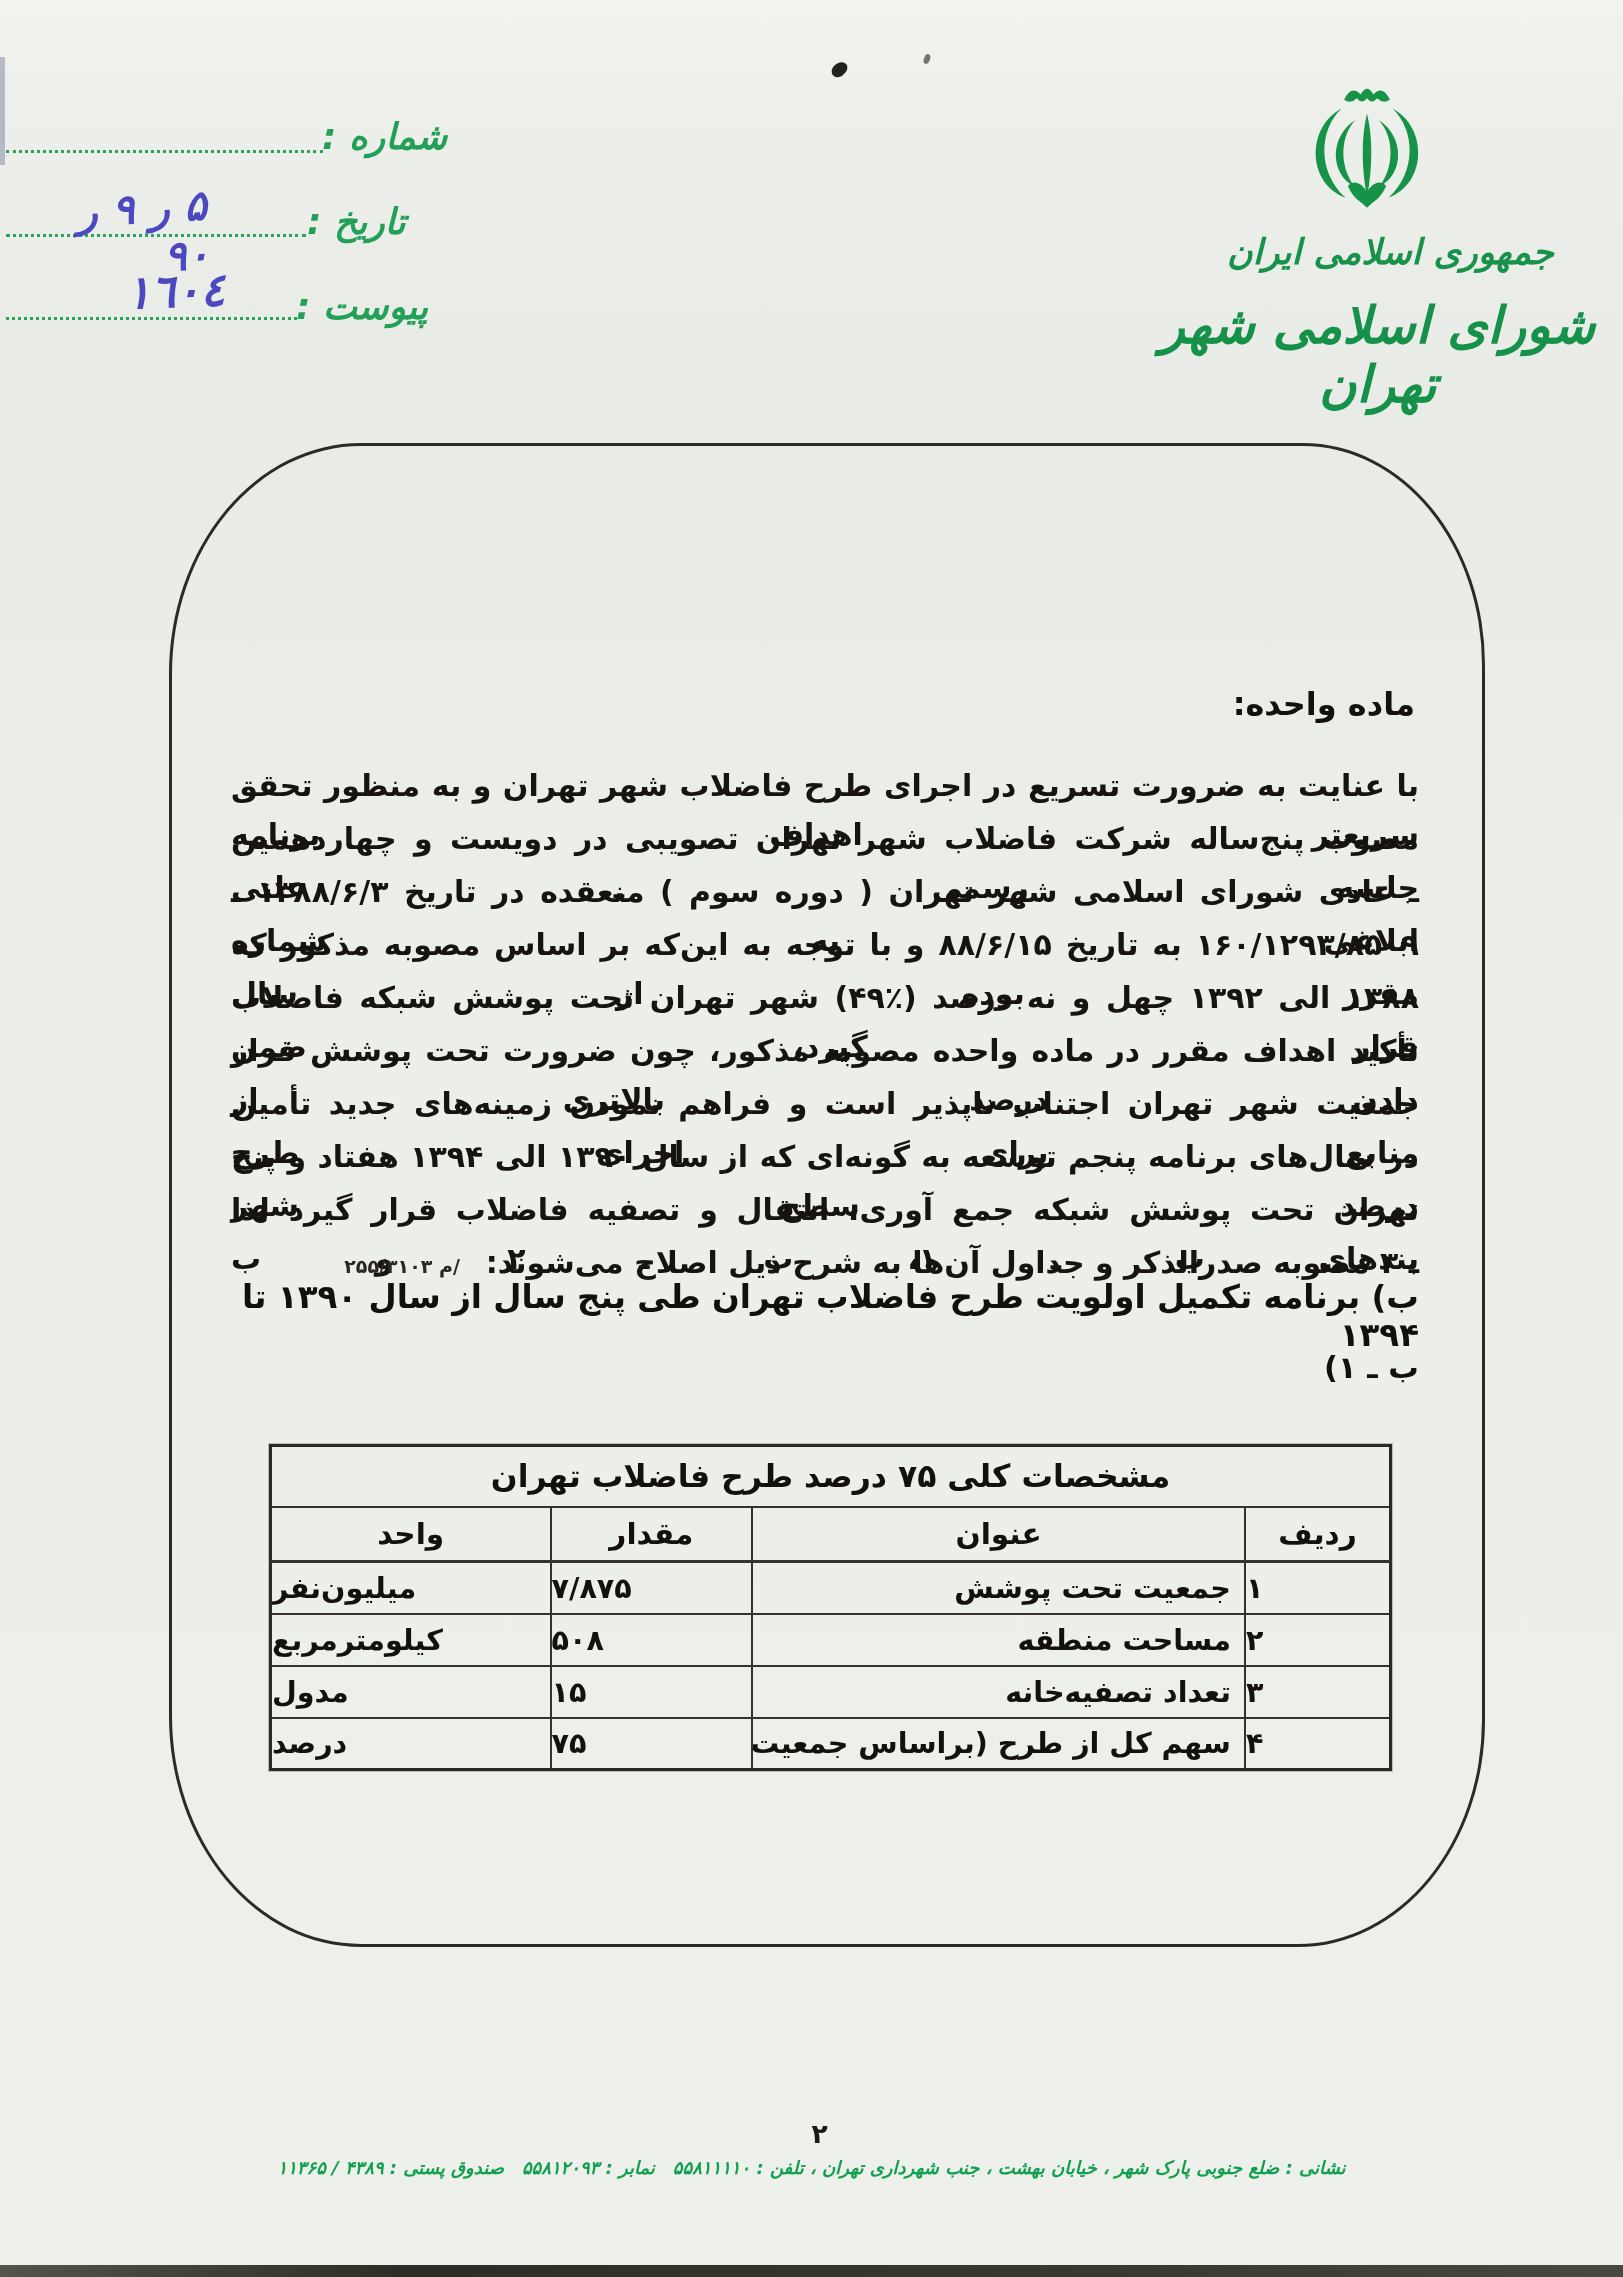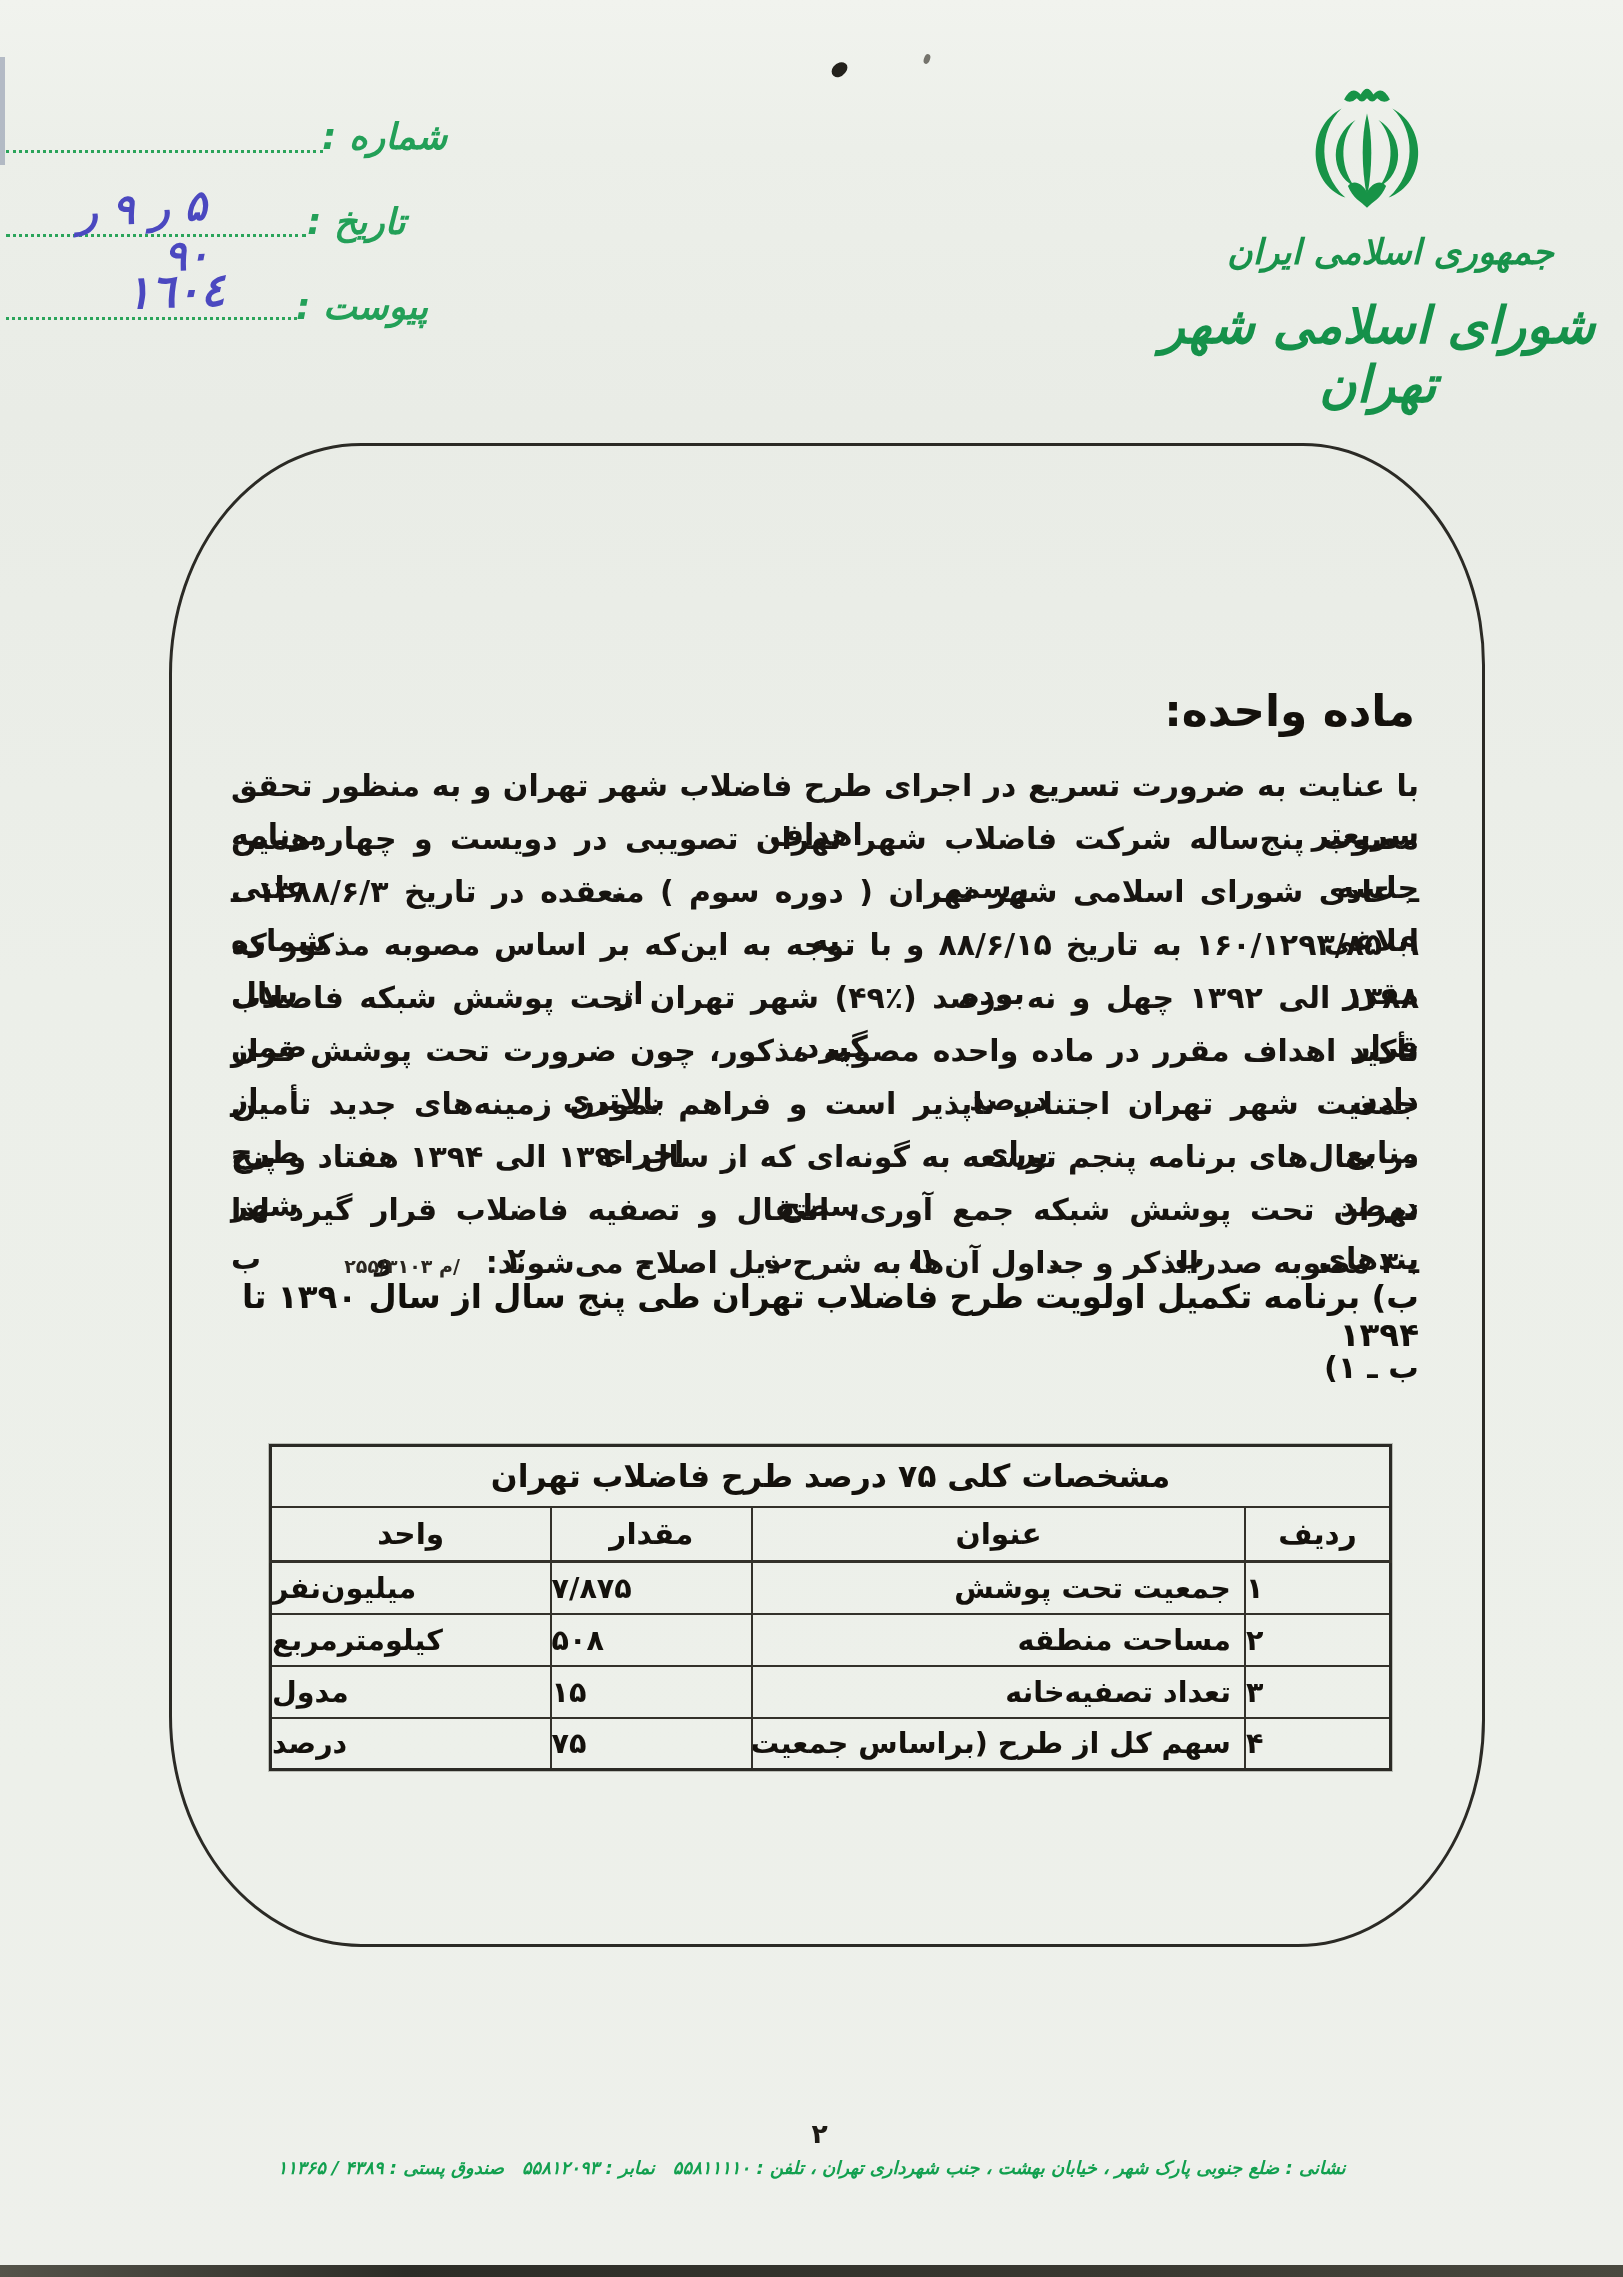--- a/index.html
+++ b/index.html
@@ -31,21 +31,21 @@
   
   .emblem { position:absolute; left:1302px; top:83px; width:130px; height:140px; }
   .country { position:absolute; right:25.6px; top:232px; width:414px; text-align:center;
     color:#18924a; font-size:35px; font-weight:bold; font-style:italic; direction:rtl; }
   .council { position:absolute; right:13.8px; top:296px; width:463px; text-align:center;
     color:#15914a; font-size:51px; font-weight:bold; font-style:italic; direction:rtl; }
   
   .main-box { position:absolute; left:169px; top:443px; width:1316px; height:1504px;
     border:3px solid #2b2a25;
     border-radius:192px 182px 187px 192px / 231px 222px 227px 231px; }
-  .doc-heading { position:absolute; right:67px; top:239px; font-size:44px; font-weight:bold;
+  .doc-heading { position:absolute; right:67px; top:239px; font-size:32px; font-weight:bold;
     direction:rtl; color:#14110c; letter-spacing:1px; }
   .body-text { position:absolute; right:63px; left:59px; top:315px; direction:rtl; }
   .body-line { font-size:30px; font-weight:bold; height:53px; line-height:49px;
     text-align:justify; text-align-last:justify; white-space:normal; color:#171410; }
   .body-line.last { text-align:right; text-align-last:right; }
   .ref-note { font-size:19px; font-weight:bold; margin-right:26px; color:#2a2620; }
   .clause-b { position:absolute; right:63px; top:832px; font-size:32.5px; font-weight:bold;
     direction:rtl; color:#12100b; }
   .clause-b1 { position:absolute; right:63px; top:904px; font-size:30.5px; font-weight:bold;
     direction:rtl; color:#12100b; }

